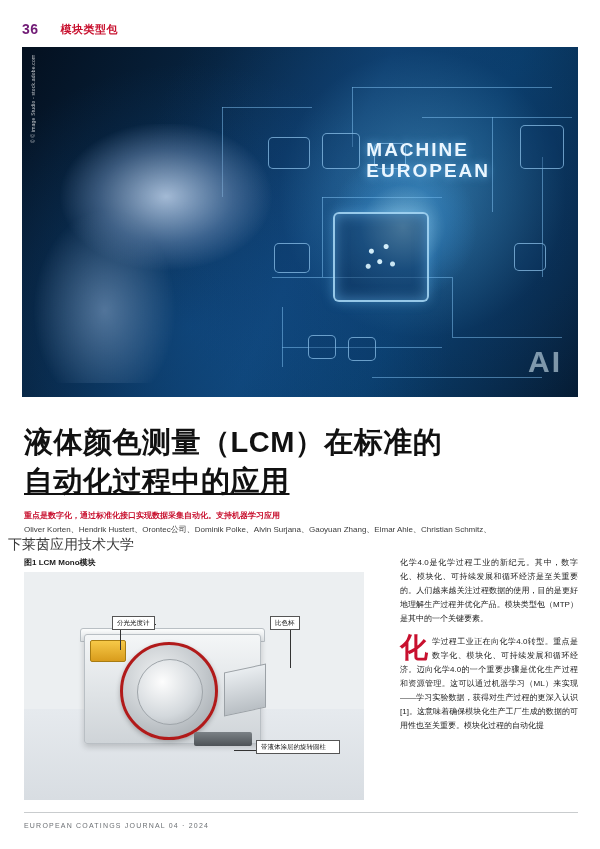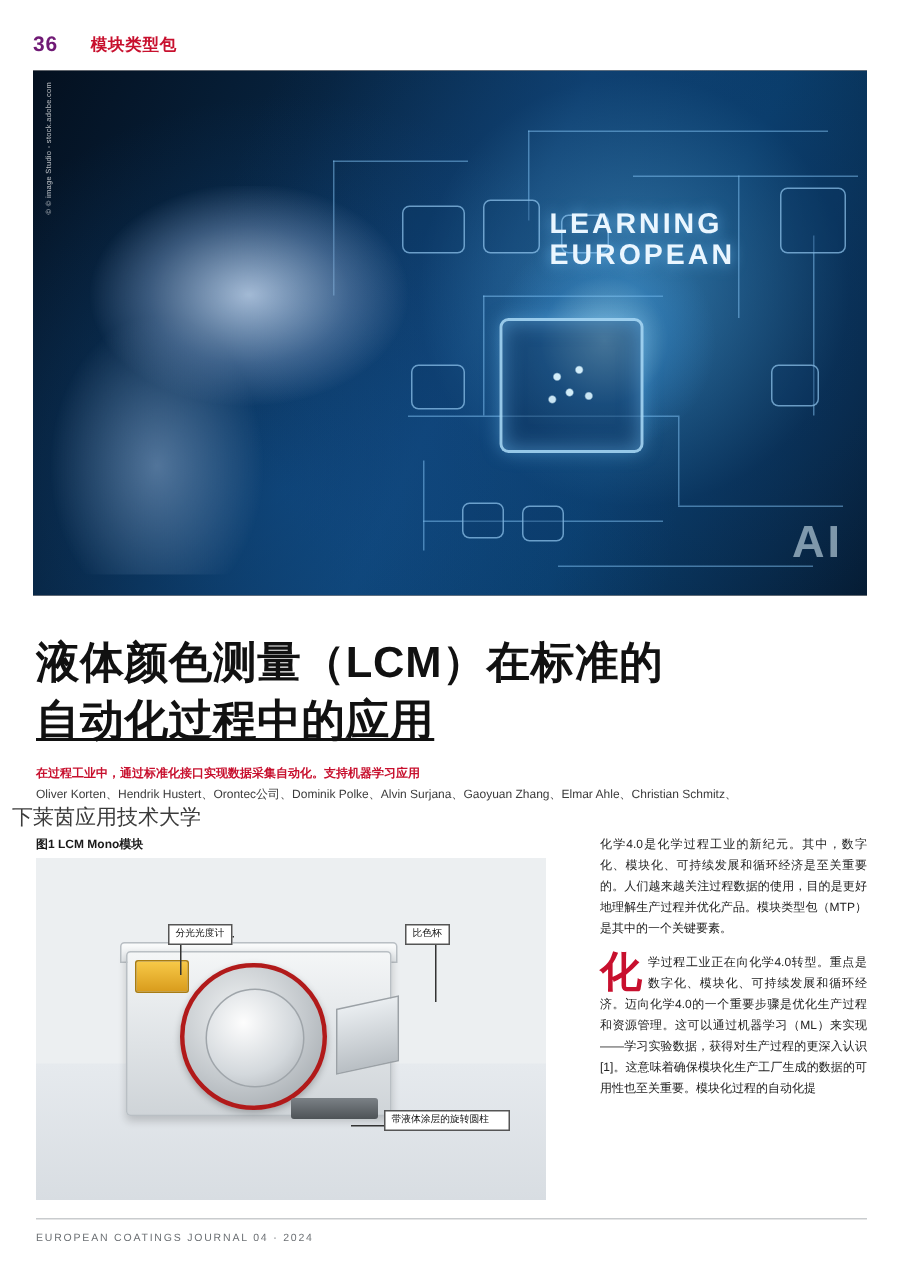--- a/index.html
+++ b/index.html
@@ -386,34 +386,34 @@
   </div>
 
   <div class="hand"></div>
   <div class="glow-core"></div>
 
   <div class="chip">
     <div class="brain"></div>
   </div>
 
   <div class="ml-text">
-    <span>LEARNING</span><br>
+    <span>MACHINE</span><br>
     <span>EUROPEAN</span>
   </div>
 
   <div class="ai-text">AI</div>
   <div class="credit">© © image Studio - stock.adobe.com</div>
 </div>
 
 <h1 class="headline">
   <span>液体颜色测量（LCM）在标准的</span>
   <span class="l2">自动化过程中的应用</span>
 </h1>
 
-<div class="standfirst">在过程工业中，通过标准化接口实现数据采集自动化。支持机器学习应用</div>
+<div class="standfirst">重点是数字化，通过标准化接口实现数据采集自动化。支持机器学习应用</div>
 <div class="authors">Oliver Korten、Hendrik Hustert、Orontec公司、Dominik Polke、Alvin Surjana、Gaoyuan Zhang、Elmar Ahle、Christian Schmitz、</div>
 <div class="affiliation">下莱茵应用技术大学</div>
 
 <div class="fig-caption">图1 LCM Mono模块</div>
 
 <div class="figure">
   <div class="fig-floor"></div>
   <div class="machine-top"></div>
   <div class="machine-body"></div>
   <div class="disc-outer">

